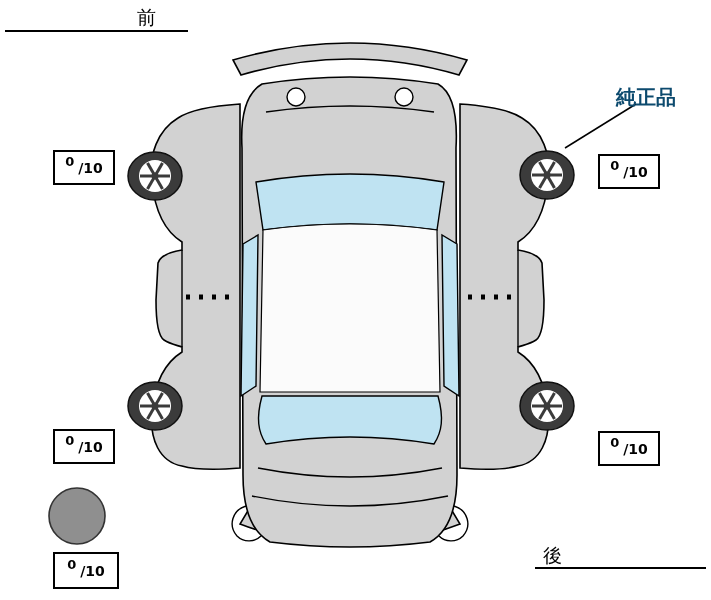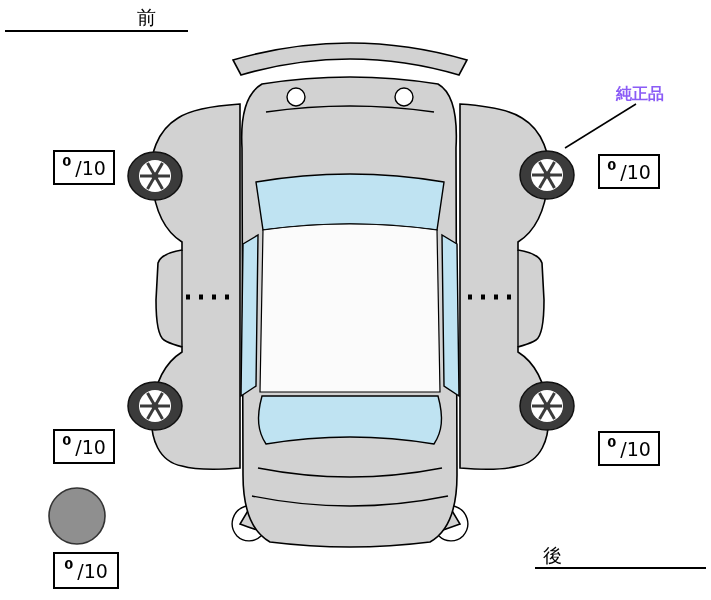--- a/index.html
+++ b/index.html
@@ -9,29 +9,29 @@
   }
   #car-svg{position:absolute;left:0;top:0;}
 
   .dir-label{
     position:absolute;font-size:19px;color:#000;letter-spacing:1px;
   }
   .underline{
     position:absolute;height:0;border-top:2px solid #000;
   }
   .genuine-label{
-    position:absolute;font-size:16px;font-weight:bold;color:#8b5cf6;
+    position:absolute;font-size:20px;font-weight:bold;color:#0c4a6e;
   }
   .score-box{
     position:absolute;width:62px;height:35px;border:2px solid #000;background:#fff;
     display:flex;align-items:center;justify-content:center;gap:4px;box-sizing:border-box;
   }
   .score-box.wide{width:66px;height:37px;}
   .score-val{font-size:13px;font-weight:bold;transform:translateY(-6px);}
-  .score-max{font-size:19px;font-weight:normal;}
+  .score-max{font-size:14px;font-weight:bold;}
 
   
   .body-part{fill:#d2d2d2;stroke:#000;stroke-width:1.6;}
   .thin-line{fill:none;stroke:#000;stroke-width:1.4;}
   .glass{fill:#bfe3f2;stroke:#000;stroke-width:1.4;}
   .roof{fill:#fbfbfb;stroke:#000;stroke-width:1.2;}
   .washer{fill:#fff;stroke:#000;stroke-width:1.4;}
   .tire-outer{fill:#3b3b3b;stroke:#111;stroke-width:1.5;}
   .tire-rim{fill:#ffffff;stroke:none;}
   .tire-spoke{stroke:#3b3b3b;stroke-width:3;}

